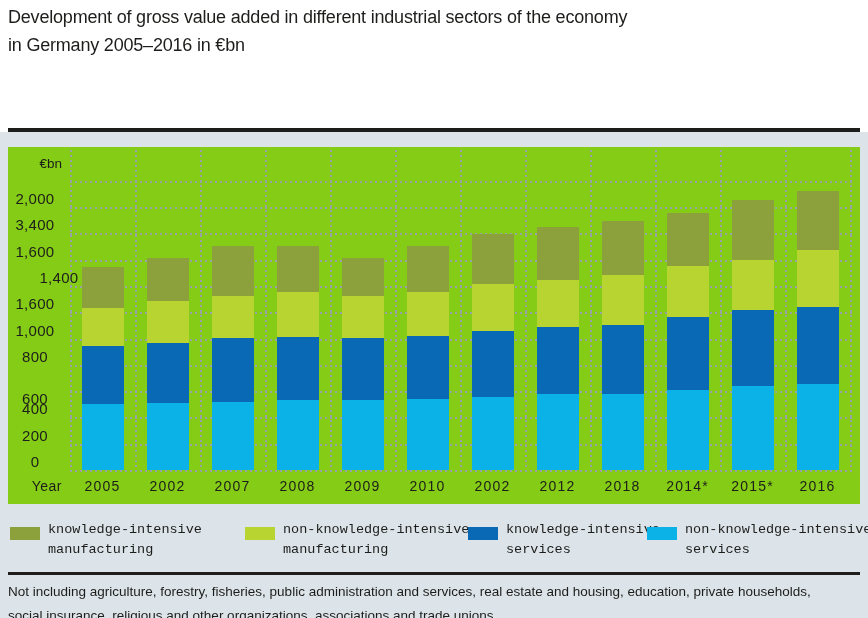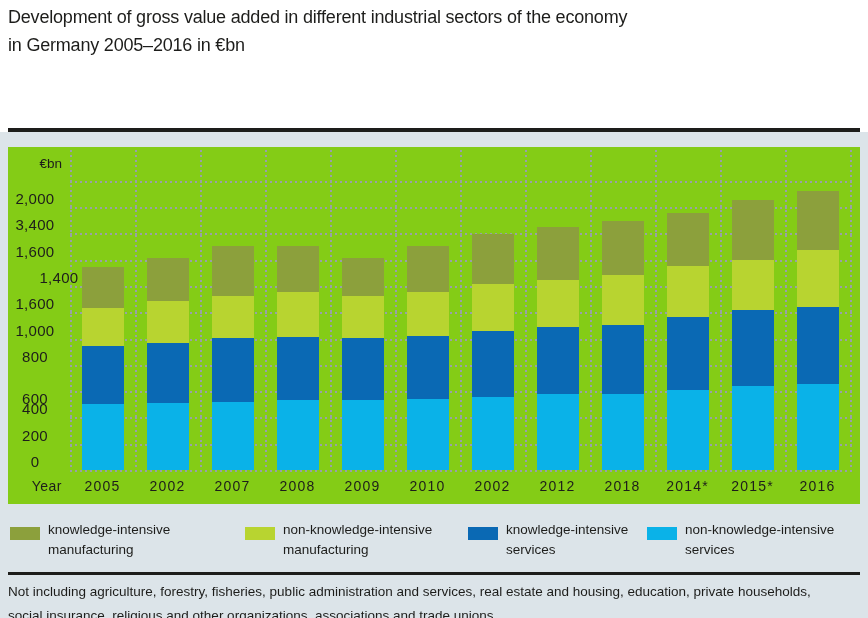--- a/index.html
+++ b/index.html
@@ -15,21 +15,21 @@
   .gray-band{left:0; top:132px; width:868px; height:486px; background:#dce4e9;}
   .chart-card{left:8px; top:147px; width:852px; height:357px; background:#84cc16;}
   .hline{height:2px; background-image:repeating-linear-gradient(to right,#99a1a6 0 2px,transparent 2px 5px);}
   .vline{width:2px; background-image:repeating-linear-gradient(to bottom,#99a1a6 0 2px,transparent 2px 5px);}
   .ylabel{left:0; width:54px; text-align:center; font-size:15px; height:16px; letter-spacing:0.3px;}
   .unit-label{left:0; top:9px; width:54px; text-align:right; font-size:13.5px;}
   .xlabel{top:331px; width:65px; text-align:center; font-size:14px; letter-spacing:1.2px;}
   .xaxis-title{left:0; top:331px; width:54px; text-align:right; font-size:14px; letter-spacing:0.5px;}
   .bar-seg{width:42px;}
   .legend-swatch{width:30px; height:13px;}
-  .legend-text{font-size:13.5px; line-height:20px; white-space:nowrap;}
+  .legend-text{font-size:13.5px; line-height:20px; white-space:nowrap;font-family:Liberation Mono, monospace;}
   .rule-bottom{left:8px; top:572px; width:852px; height:3px;}
   .footer{left:8px; top:580px; font-size:13.5px; line-height:24px; white-space:nowrap;}
 </style>
 </head>
 <body>
 
 <div id="page">
 
   <div class="abs title">
     <div>Development of gross value added in different industrial sectors of the economy</div>

